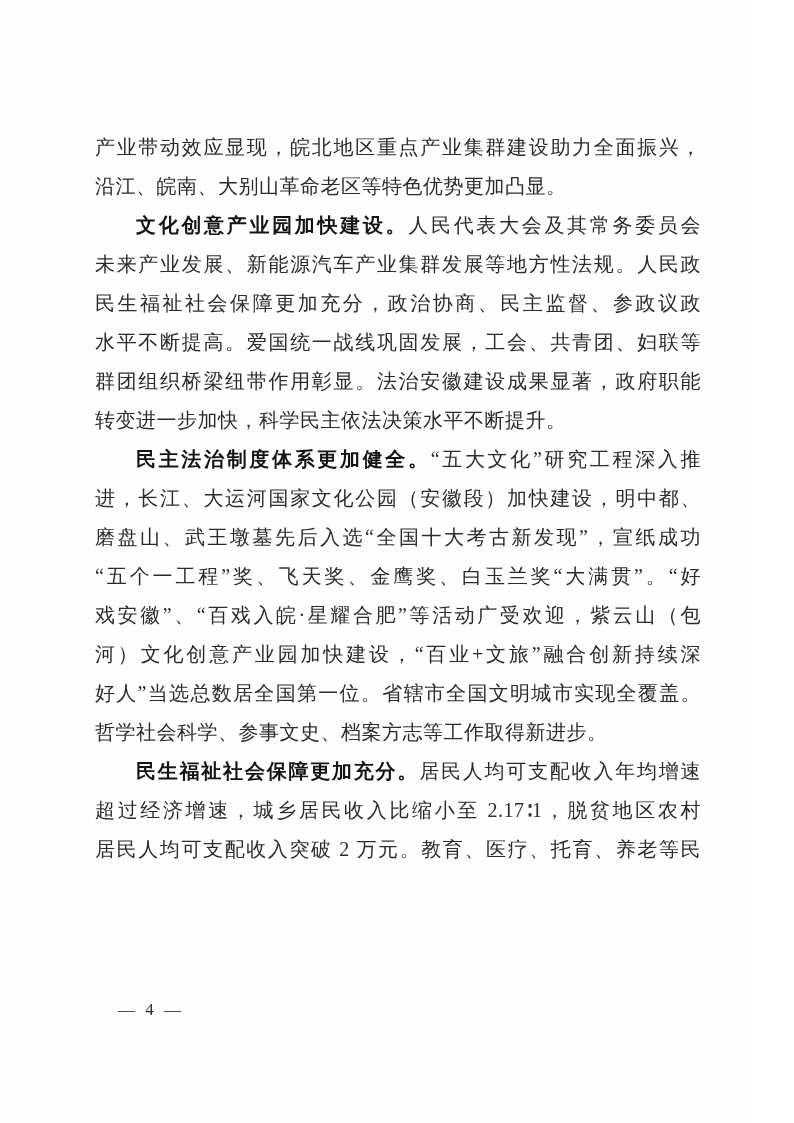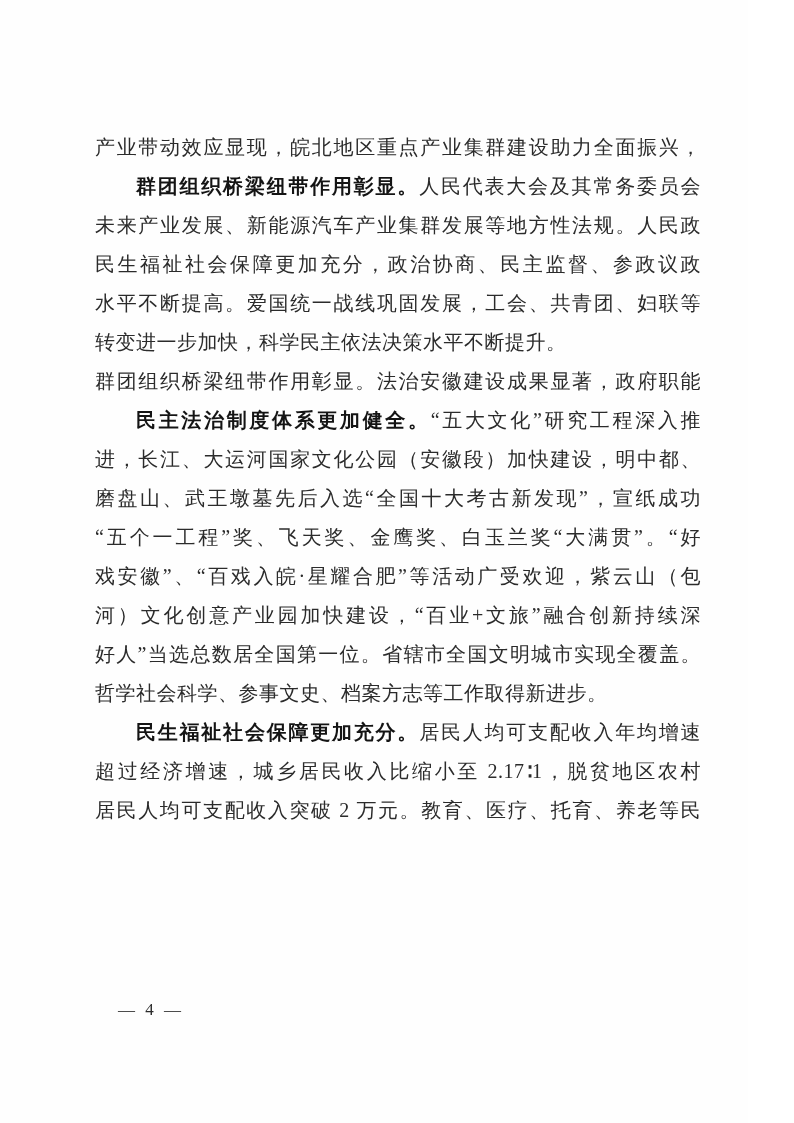--- a/index.html
+++ b/index.html
@@ -52,28 +52,29 @@
     color: #2b2b2b;
   }
 </style>
 </head>
 <body>
 
 <div class="page">
   <div class="content">
       <div class="paragraph">
         <div class="line">产业带动效应显现，皖北地区重点产业集群建设助力全面振兴，</div>
+        <div class="line line-end">沿江、皖南、大别山革命老区等特色优势更加凸显。</div>
       </div>
       <div class="paragraph">
-        <div class="line line-indent"><b class="head">群团组织桥梁纽带作用彰显。</b>人民代表大会及其常务委员会</div>
+        <div class="line line-indent"><b class="head">文化创意产业园加快建设。</b>人民代表大会及其常务委员会</div>
         <div class="line">未来产业发展、新能源汽车产业集群发展等地方性法规。人民政</div>
         <div class="line">民生福祉社会保障更加充分，政治协商、民主监督、参政议政</div>
         <div class="line">水平不断提高。爱国统一战线巩固发展，工会、共青团、妇联等</div>
+        <div class="line">群团组织桥梁纽带作用彰显。法治安徽建设成果显著，政府职能</div>
         <div class="line line-end">转变进一步加快，科学民主依法决策水平不断提升。</div>
-        <div class="line">群团组织桥梁纽带作用彰显。法治安徽建设成果显著，政府职能</div>
       </div>
       <div class="paragraph">
         <div class="line line-indent"><b class="head">民主法治制度体系更加健全。</b>“五大文化”研究工程深入推</div>
         <div class="line">进，长江、大运河国家文化公园（安徽段）加快建设，明中都、</div>
         <div class="line">磨盘山、武王墩墓先后入选“全国十大考古新发现”，宣纸成功</div>
         <div class="line">“五个一工程”奖、飞天奖、金鹰奖、白玉兰奖“大满贯”。“好</div>
         <div class="line">戏安徽”、“百戏入皖·星耀合肥”等活动广受欢迎，紫云山（包</div>
         <div class="line">河）文化创意产业园加快建设，“百业+文旅”融合创新持续深</div>
         <div class="line">好人”当选总数居全国第一位。省辖市全国文明城市实现全覆盖。</div>
         <div class="line line-end">哲学社会科学、参事文史、档案方志等工作取得新进步。</div>

